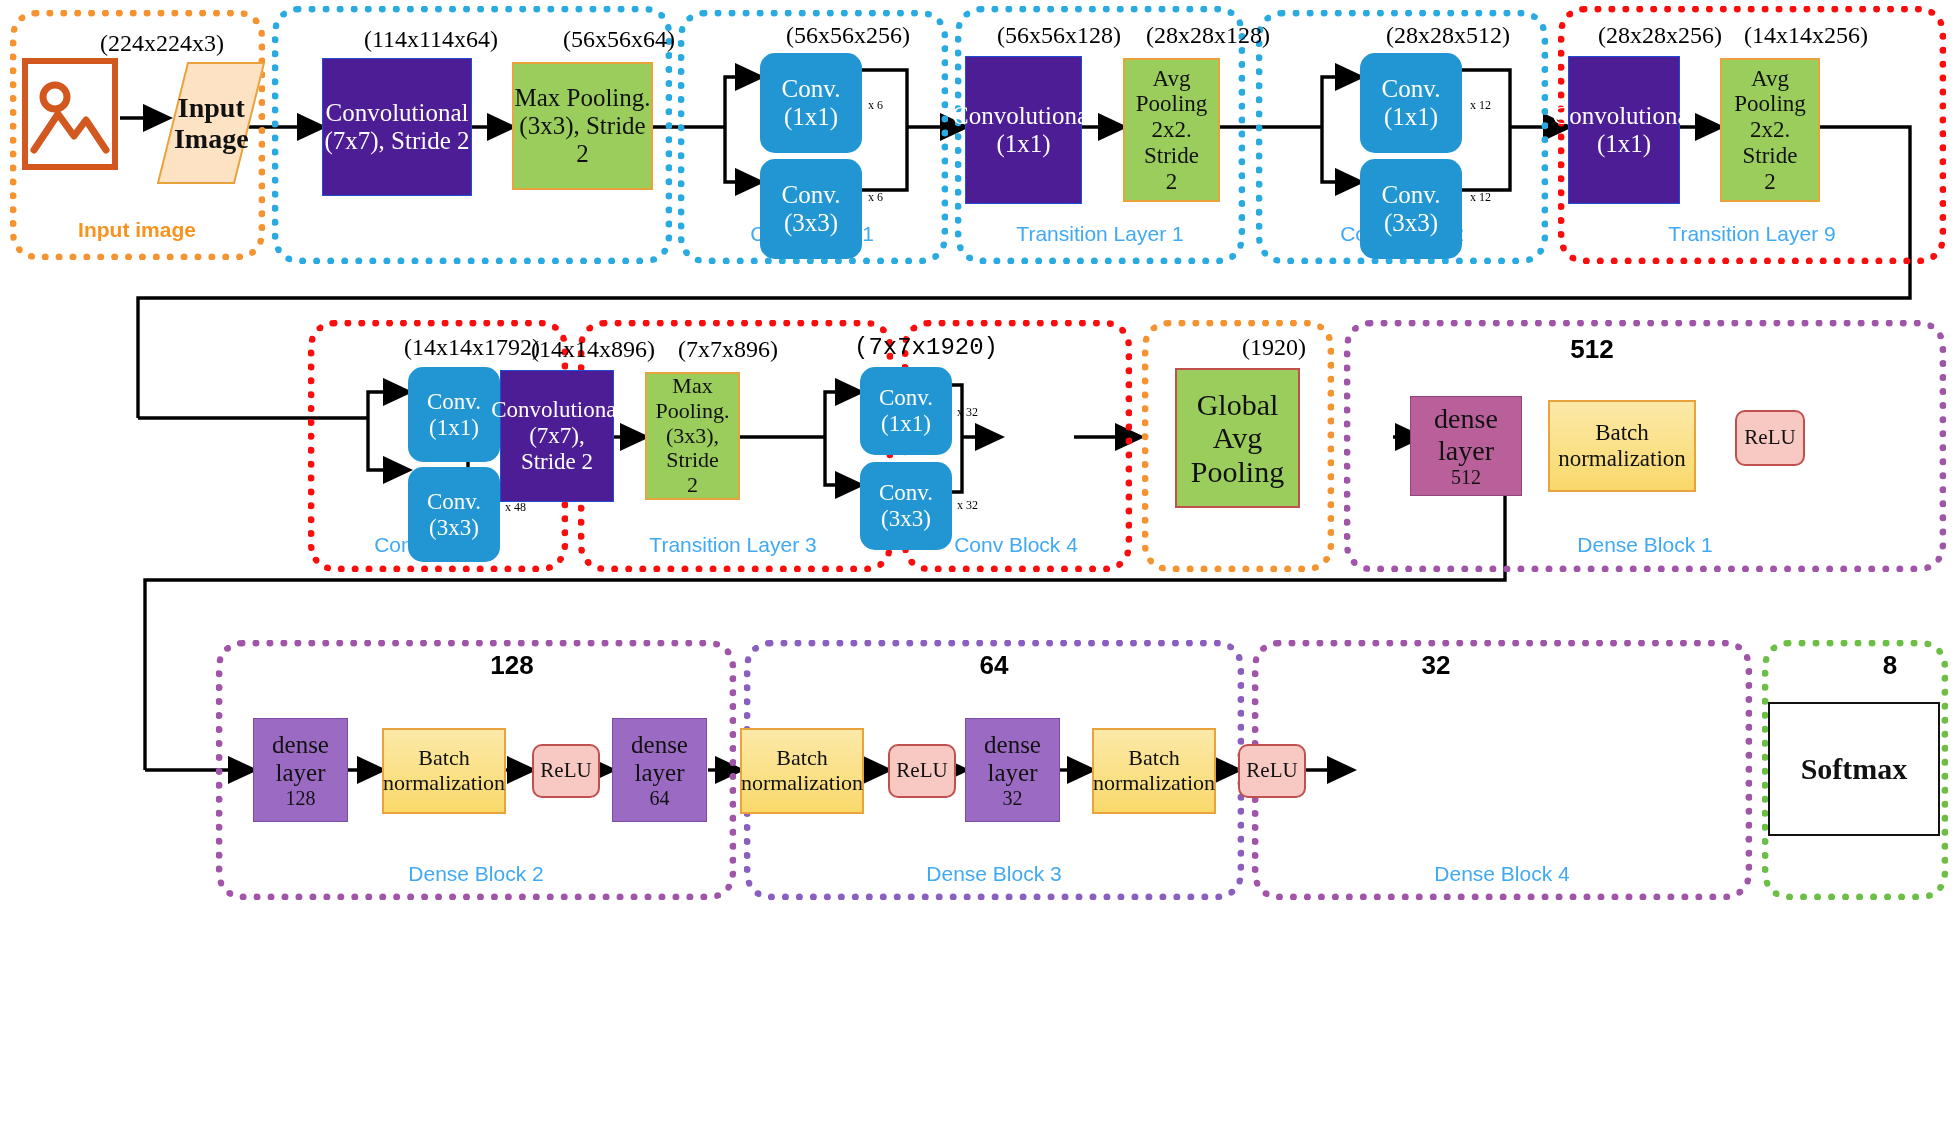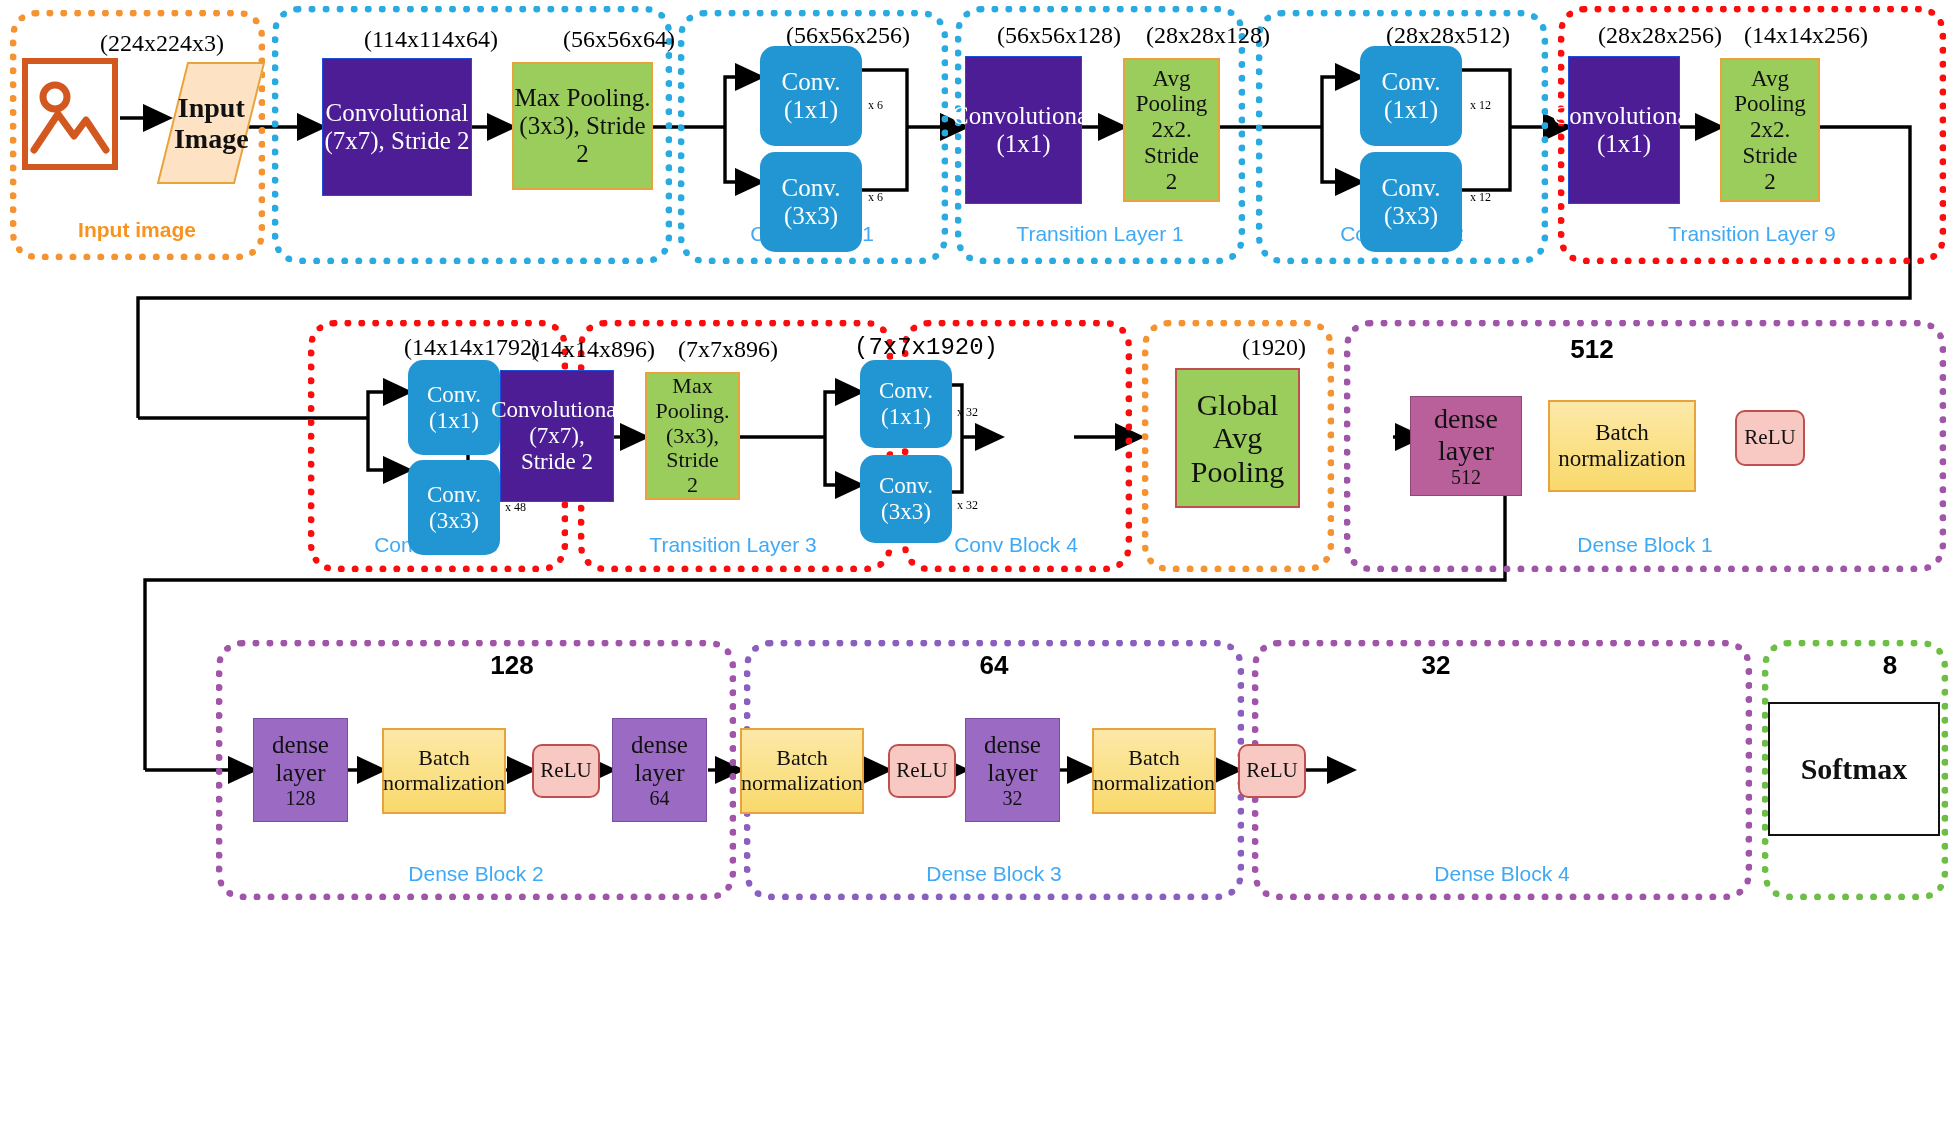--- a/index.html
+++ b/index.html
@@ -57,20 +57,21 @@
     background: #4c1d95;
     color: #ffffff;
     font-size: 25px;
     border: 1px solid #1d4ed8;
   }
   .n-blue-round {
     background: #2196D3;
     color: #ffffff;
     font-size: 25px;
     border-radius: 15px;
+    margin-top: 7px;
   }
   .n-green {
     background: #9ACD5B;
     color: #111;
     font-size: 25px;
     border: 2px solid #E8A33D;
   }
   .n-green-red {
     background: #9ACD5B;
     color: #111;

